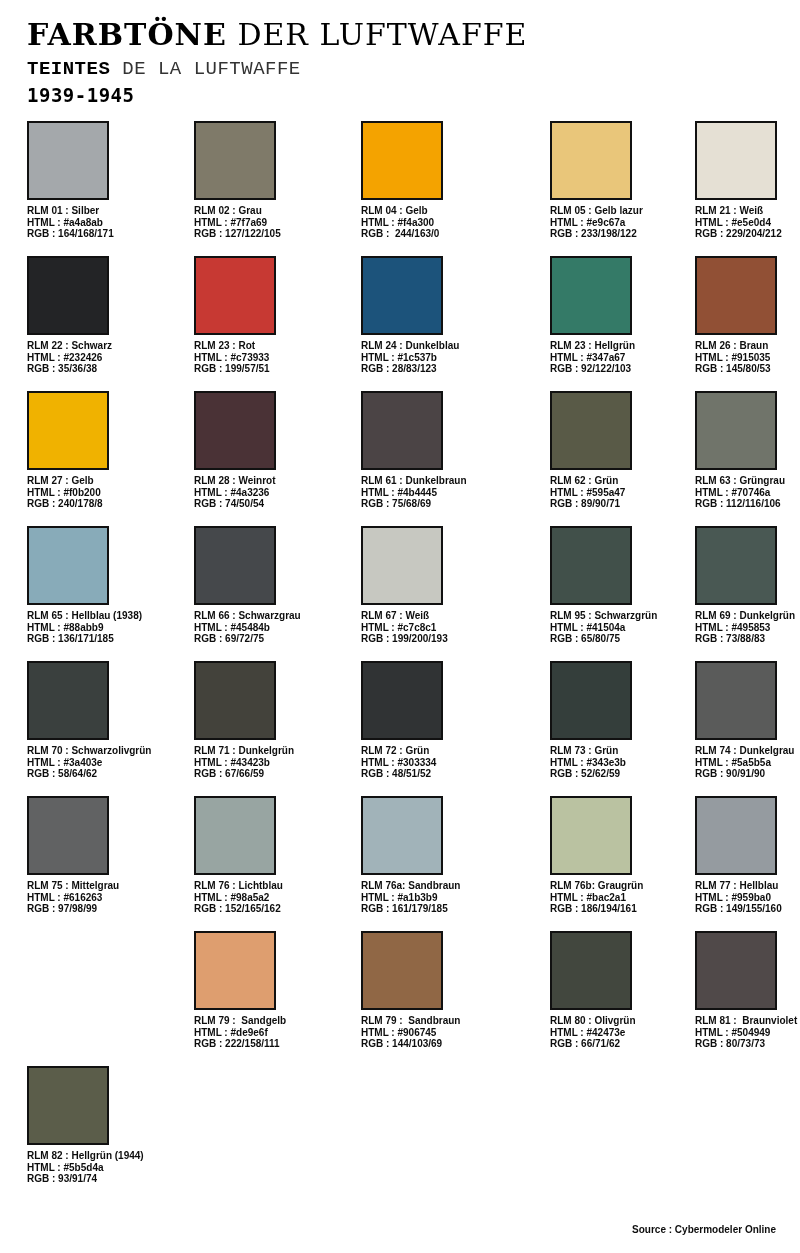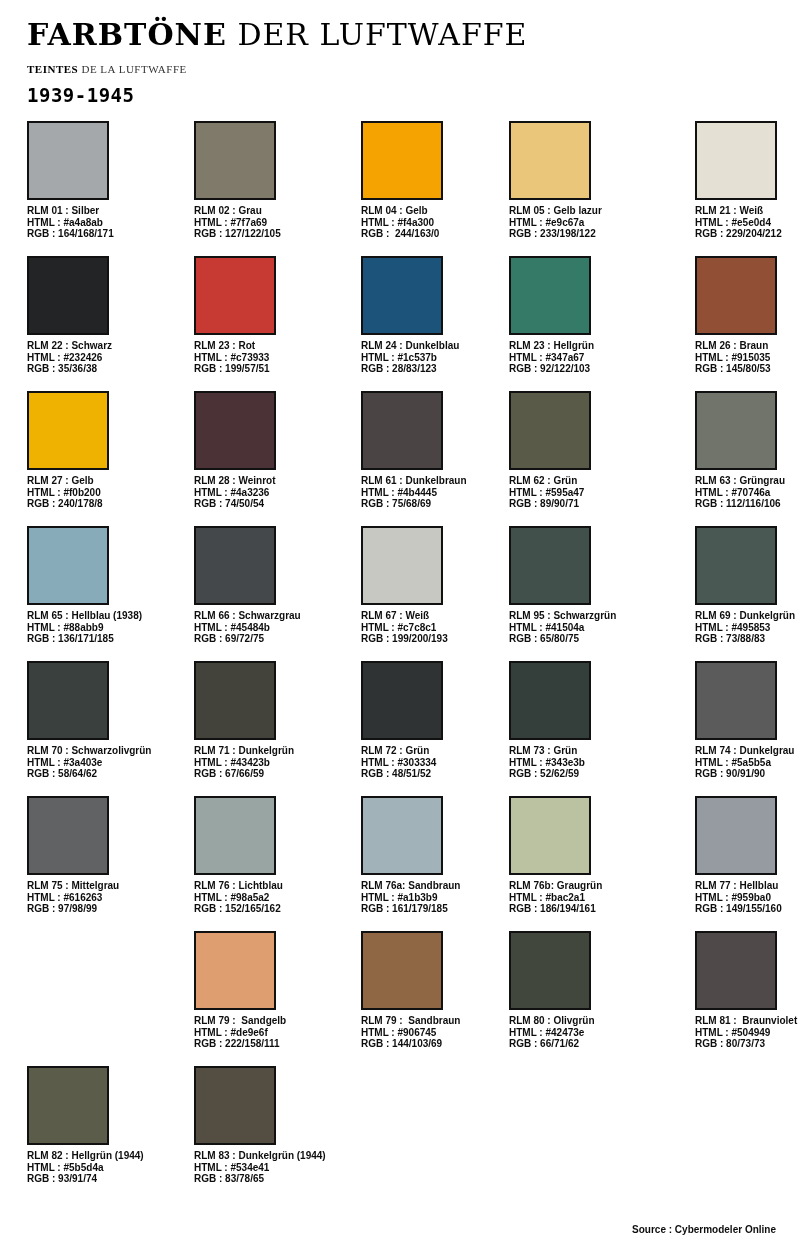--- a/index.html
+++ b/index.html
@@ -29,22 +29,22 @@
     color: #000000;
     white-space: nowrap;
   }
   .title-main .strong {
     font-weight: bold;
   }
   .title-main .light {
     font-weight: normal;
   }
   .title-sub {
-    font-family: Liberation Serif, serif;
-    font-size: 11px;
+    font-family: Liberation Mono, monospace;
+    font-size: 19px;
     line-height: 22px;
     letter-spacing: 0.5px;
     color: #222222;
     margin-top: 6px;
     white-space: nowrap;
   }
   .title-sub .strong { font-weight: bold; color:#000; }
   .title-sub .light  { font-weight: normal; color:#333; }
   .title-years {
     font-family: "DejaVu Sans Mono", "Liberation Mono", monospace;
@@ -68,21 +68,21 @@
     height: 135px;
   }
   .cell {
     position: absolute;
     top: 0;
     width: 160px;
   }
   .cell.c0 { left: 0px;   }
   .cell.c1 { left: 167px; }
   .cell.c2 { left: 334px; }
-  .cell.c3 { left: 482px; }
+  .cell.c3 { left: 523px; }
   .cell.c4 { left: 668px; }
 
   .swatch {
     width: 82px;
     height: 79px;
     border: 2px solid #111111;
     display: block;
   }
   .cell-text {
     margin-top: 5px;
@@ -264,20 +264,16 @@
       <div class="cell c4">
         <div class="swatch" style="background-color: rgb(80, 73, 73);"></div>
         <div class="cell-text"><div>RLM 81 :  Braunviolet</div><div>HTML : #504949</div><div>RGB : 80/73/73</div></div>
       </div>
     </div>
     <div class="row">
       <div class="cell c0">
         <div class="swatch" style="background-color: rgb(91, 93, 74);"></div>
         <div class="cell-text"><div>RLM 82 : Hellgrün (1944)</div><div>HTML : #5b5d4a</div><div>RGB : 93/91/74</div></div>
       </div>
-      <div class="cell c1">
-        <div class="swatch" style="background-color: rgb(83, 78, 65);"></div>
-        <div class="cell-text"><div>RLM 83 : Dunkelgrün (1944)</div><div>HTML : #534e41</div><div>RGB : 83/78/65</div></div>
-      </div>
     </div>
   </div>
 
 <div class="footer">Source : Cybermodeler Online</div>
 
 </body></html>

